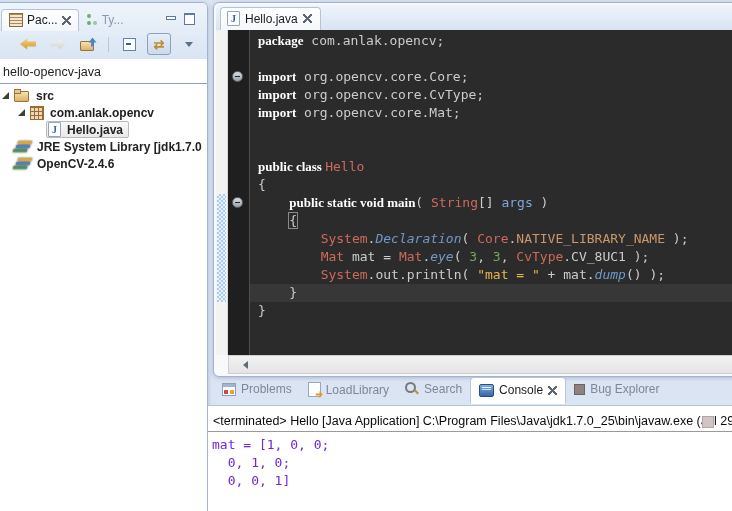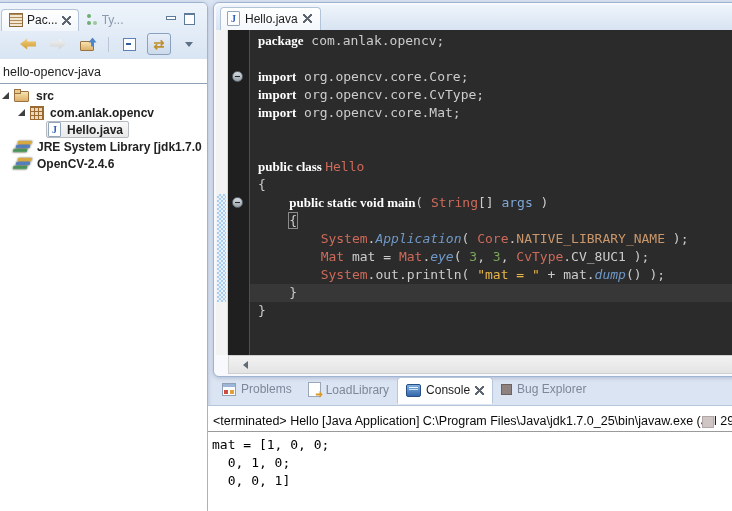--- a/index.html
+++ b/index.html
@@ -131,21 +131,21 @@
   #bottompanel{position:absolute;left:208px;top:377px;width:524px;height:134px;overflow:hidden;}
   .btabs{display:flex;align-items:flex-start;height:28px;padding-left:6px;position:relative;z-index:2;}
   .btab{display:flex;align-items:center;gap:5px;padding:5px 8px 6px 8px;font-size:12px;color:#7c8898;white-space:nowrap;}
   .btab.selected{background:#ffffff;border:1px solid #b6c6da;border-bottom:1px solid #ffffff;margin-bottom:-1px;
       border-radius:4px 4px 0 0;color:#1c1c1c;}
   .bcontent{position:relative;background:#ffffff;border-top:1px solid #b6c6da;height:107px;}
   .bc-toolbar{position:absolute;right:18px;top:6px;display:flex;gap:6px;}
   .statusline{padding:8px 4px 3px 5px;font-size:12.5px;color:#0a0a0a;white-space:nowrap;overflow:hidden;}
   .statusdivider{border-top:1px solid #9a9a9a;}
   .consoleout{margin:0;padding:4px 10px 0 4px;font-family:"DejaVu Sans Mono",monospace;font-size:13px;
-      line-height:18px;color:#000000;}
+      line-height:18px;color:#6d28d9;}
 </style>
 </head>
 <body>
 
 <div id="root">
 
   <aside class="win" id="pkgview">
     <div class="vhead">
       <div class="vtabs" id="pkg-tabs">
           <div class="vtab selected">
@@ -239,21 +239,21 @@
           <div class="cl"></div>
           <div class="cl"><span class="tk-kw">import</span><span class="tk-pl"> org.opencv.core.Core;</span></div>
           <div class="cl"><span class="tk-kw">import</span><span class="tk-pl"> org.opencv.core.CvType;</span></div>
           <div class="cl"><span class="tk-kw">import</span><span class="tk-pl"> org.opencv.core.Mat;</span></div>
           <div class="cl"></div>
           <div class="cl"></div>
           <div class="cl"><span class="tk-kw">public class </span><span class="tk-ty">Hello</span></div>
           <div class="cl"><span class="tk-pl">{</span></div>
           <div class="cl"><span class="tk-pl">    </span><span class="tk-kw">public static void main</span><span class="tk-pl">( </span><span class="tk-ty">String</span><span class="tk-pl">[] </span><span class="tk-pa">args</span><span class="tk-pl"> )</span></div>
           <div class="cl"><span class="tk-pl">    </span><span class="tk-br">{</span></div>
-          <div class="cl"><span class="tk-pl">        </span><span class="tk-ty">System</span><span class="tk-pl">.</span><span class="tk-me">Application</span><span class="tk-pl">( </span><span class="tk-ty">Core</span><span class="tk-pl">.</span><span class="tk-co">NATIVE_LIBRARY_NAME</span><span class="tk-pl"> );</span></div>
+          <div class="cl"><span class="tk-pl">        </span><span class="tk-ty">System</span><span class="tk-pl">.</span><span class="tk-me">Declaration</span><span class="tk-pl">( </span><span class="tk-ty">Core</span><span class="tk-pl">.</span><span class="tk-co">NATIVE_LIBRARY_NAME</span><span class="tk-pl"> );</span></div>
           <div class="cl"><span class="tk-pl">        </span><span class="tk-ty">Mat</span><span class="tk-pl"> mat = </span><span class="tk-ty">Mat</span><span class="tk-pl">.</span><span class="tk-me">eye</span><span class="tk-pl">( </span><span class="tk-nu">3</span><span class="tk-pl">, </span><span class="tk-nu">3</span><span class="tk-pl">, </span><span class="tk-ty">CvType</span><span class="tk-pl">.CV_8UC1 );</span></div>
           <div class="cl"><span class="tk-pl">        </span><span class="tk-ty">System</span><span class="tk-pl">.out.println( </span><span class="tk-st">"mat = "</span><span class="tk-pl"> + mat.</span><span class="tk-me">dump</span><span class="tk-pl">() );</span></div>
           <div class="cl cur"><span class="tk-pl">    }</span></div>
           <div class="cl"><span class="tk-pl">}</span></div>
         </div>
     </div>
     <div class="escroll">
       <span class="scroll-arrow"></span>
     </div>
   </section>
@@ -261,20 +261,24 @@
   <section id="bottompanel">
     <div class="btabs" id="bottom-tabs">
         <div class="btab">
           <span class="icon icon-problems"></span>
           <span>Problems</span>
         </div>
         <div class="btab">
           <span class="icon icon-declaration"></span>
           <span>LoadLibrary</span>
         </div>
+        <div class="btab">
+          <span class="icon icon-search"></span>
+          <span>Search</span>
+        </div>
         <div class="btab selected">
           <span class="icon icon-console"></span>
           <span>Console</span>
           <span class="icon icon-close"></span>
         </div>
         <div class="btab">
           <span class="icon icon-bug-square"></span>
           <span>Bug Explorer</span>
         </div>
       </div>

